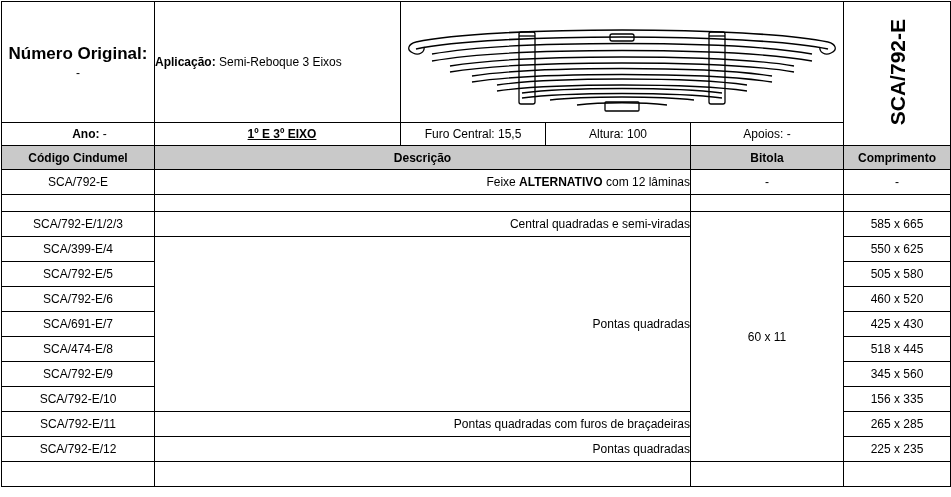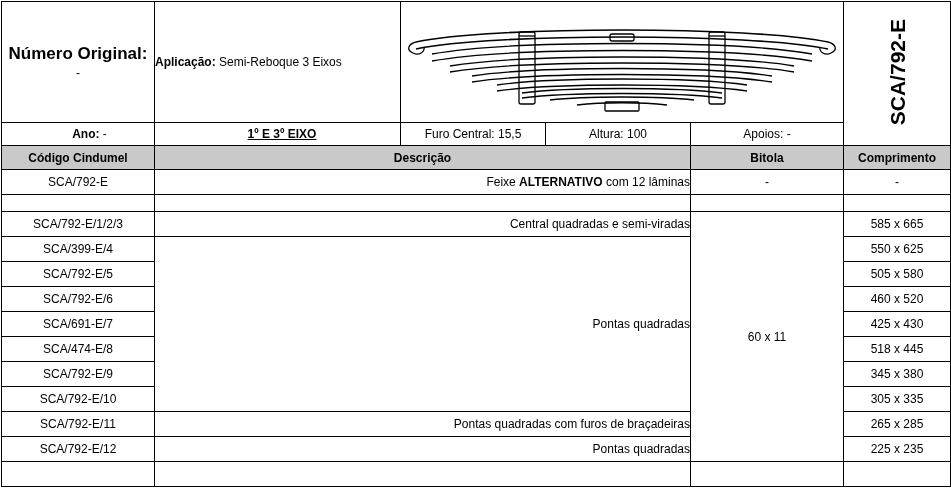--- a/index.html
+++ b/index.html
@@ -245,26 +245,26 @@
       <td class="c-comp">425 x 430</td>
     </tr>
 
     <tr class="brow">
       <td class="c-code">SCA/474-E/8</td>
       <td class="c-comp">518 x 445</td>
     </tr>
 
     <tr class="brow">
       <td class="c-code">SCA/792-E/9</td>
-      <td class="c-comp">345 x 380</td>
+      <td class="c-comp">345 x 560</td>
     </tr>
 
     <tr class="brow">
       <td class="c-code">SCA/792-E/10</td>
-      <td class="c-comp">305 x 335</td>
+      <td class="c-comp">156 x 335</td>
     </tr>
 
     <tr class="brow">
       <td class="c-code">SCA/792-E/11</td>
       <td class="c-desc" colspan="3">Pontas quadradas com furos de braçadeiras</td>
       <td class="c-comp">265 x 285</td>
     </tr>
 
     <tr class="brow">
       <td class="c-code">SCA/792-E/12</td>

